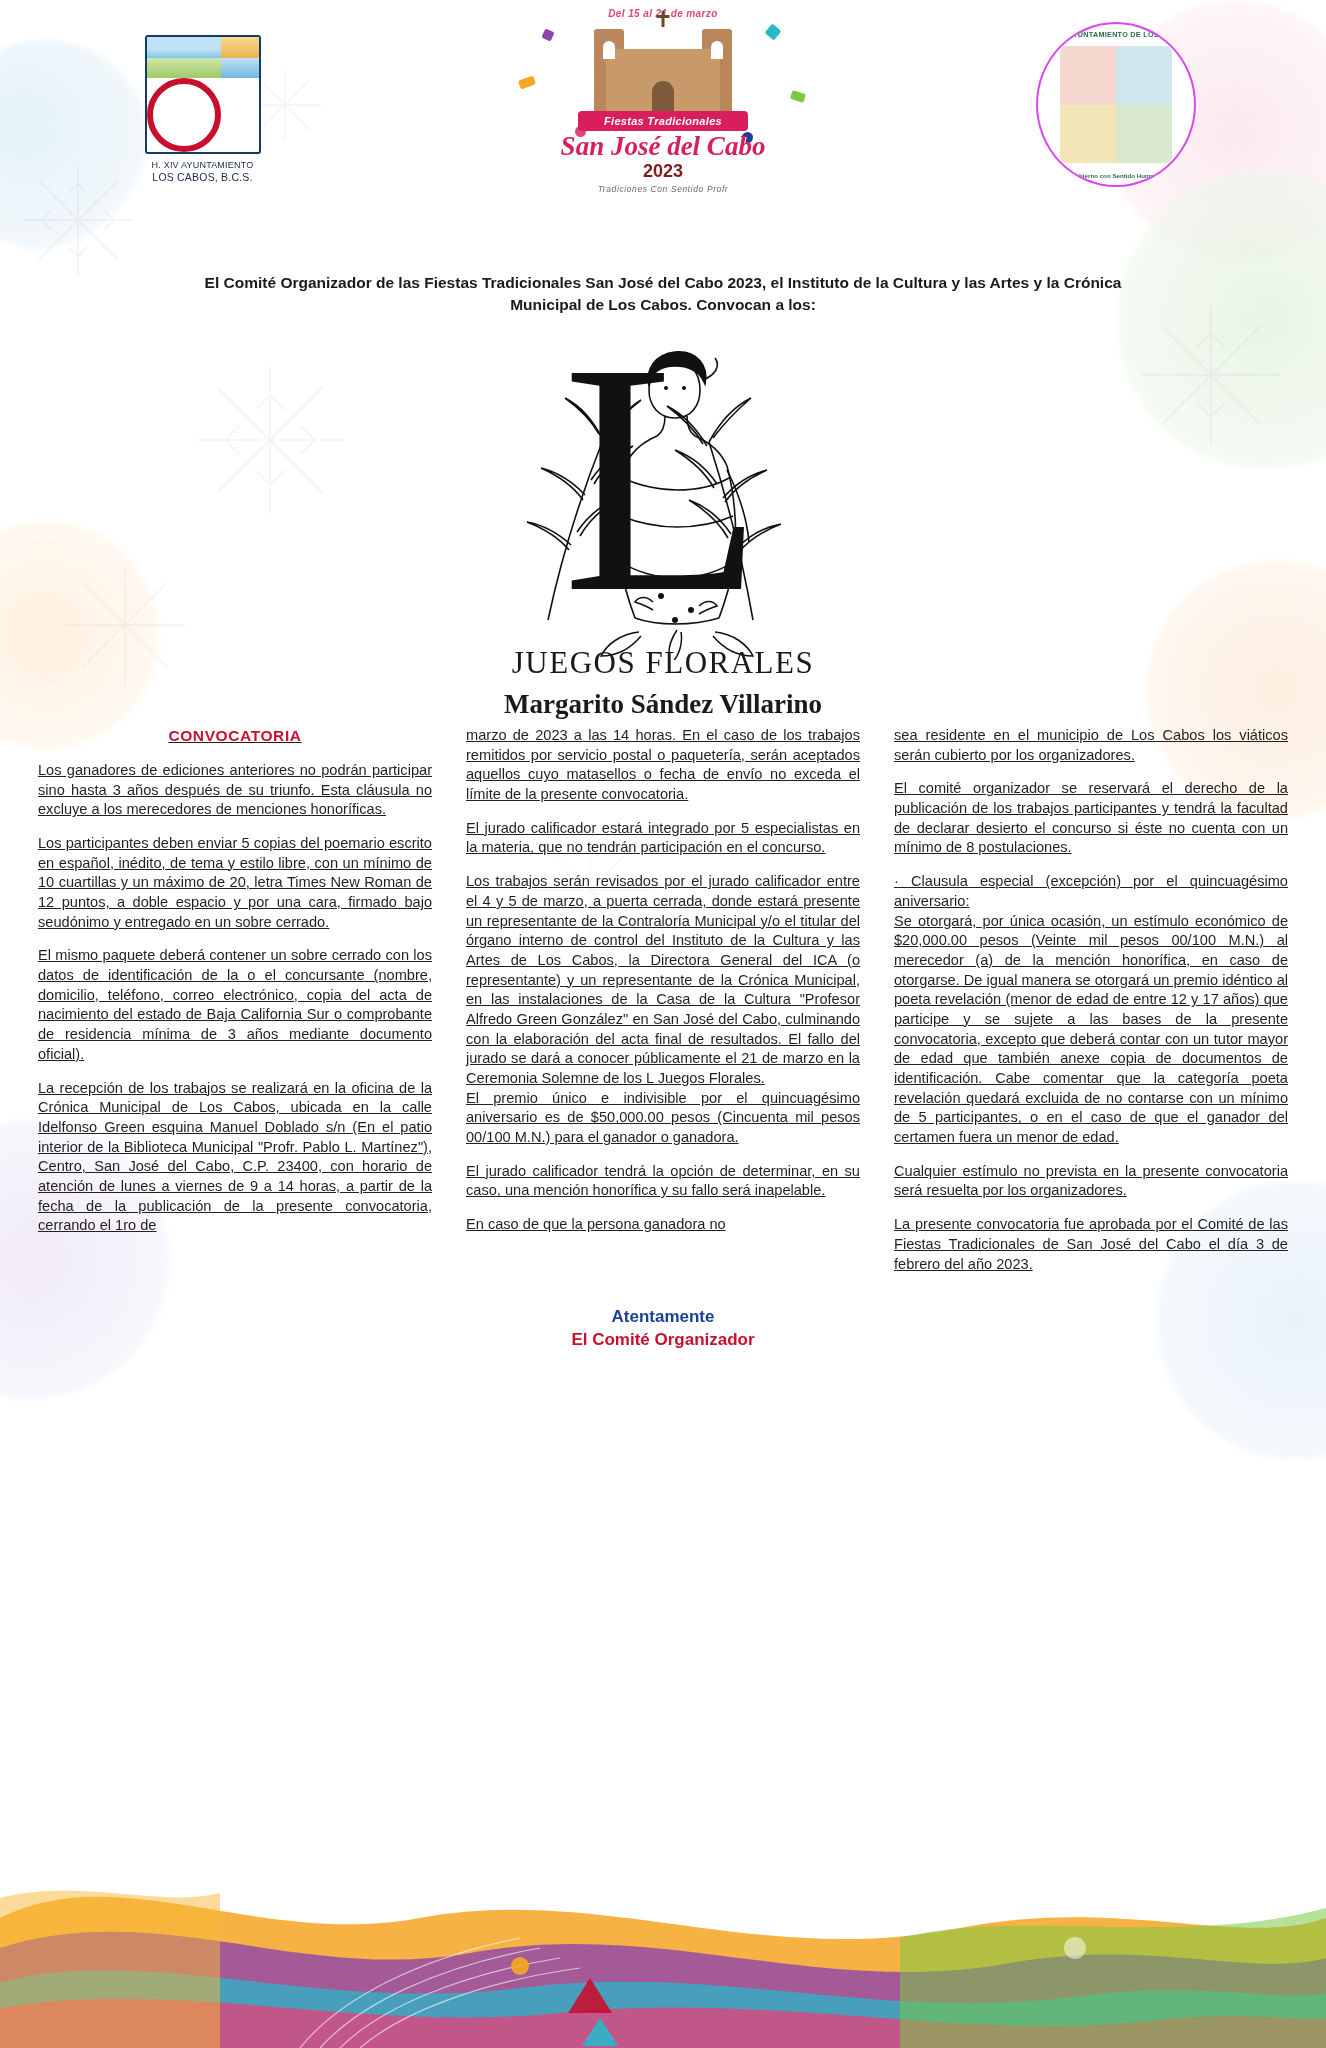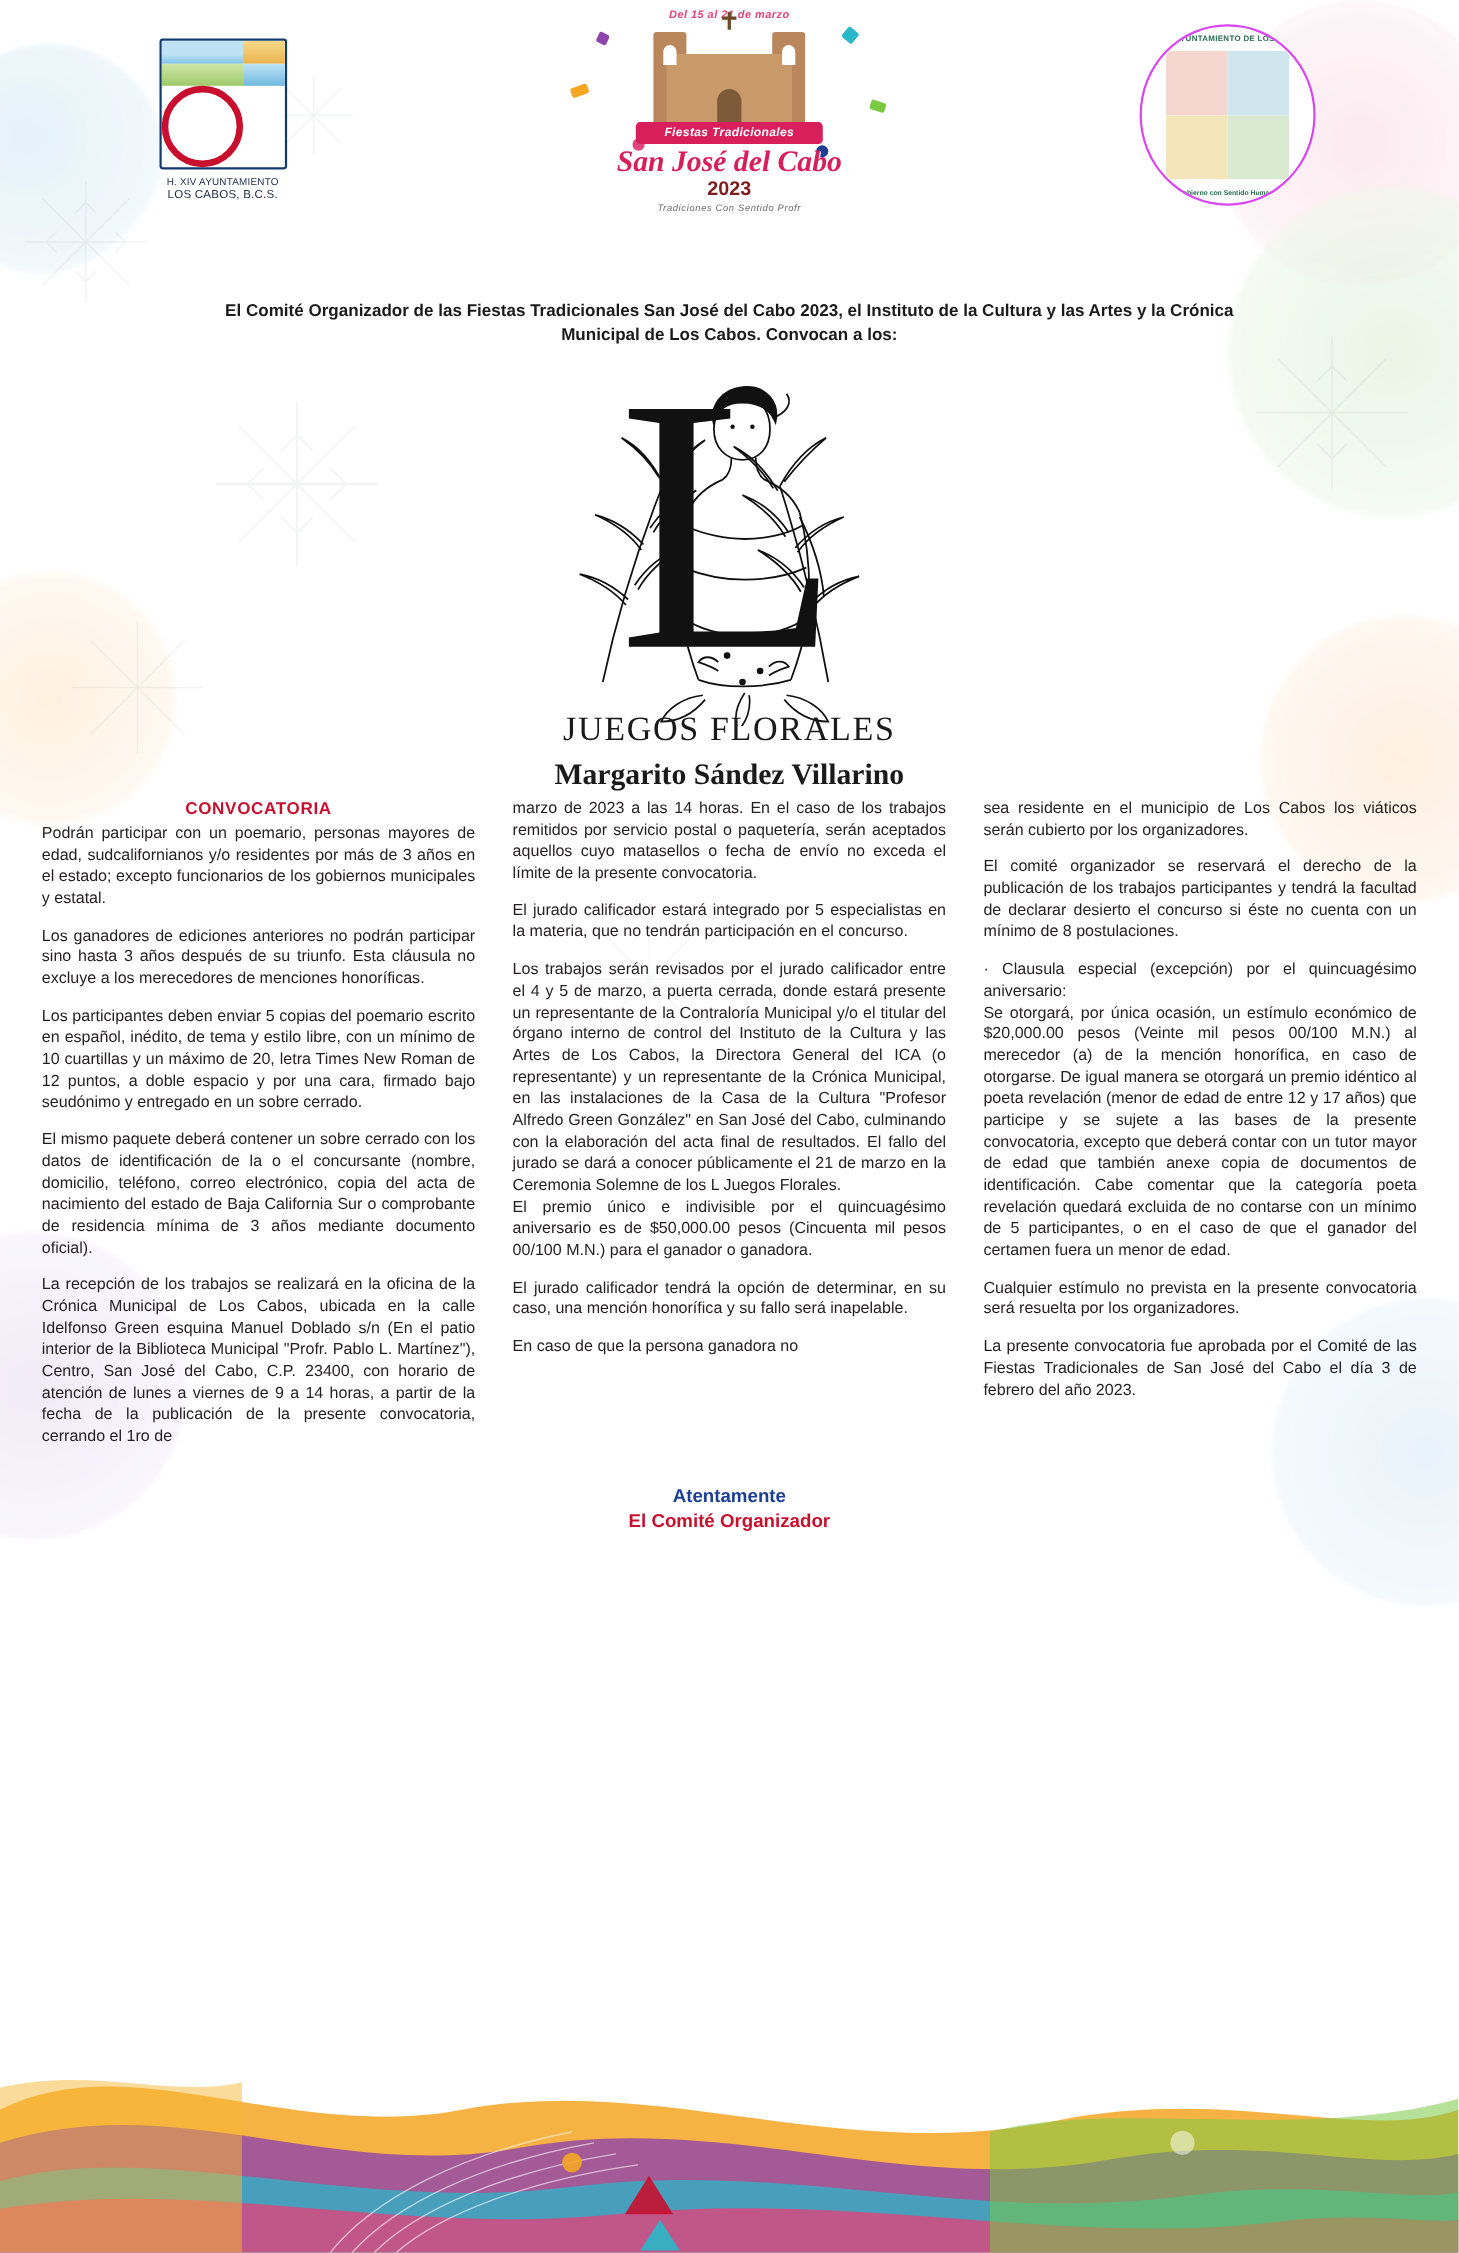--- a/index.html
+++ b/index.html
@@ -76,21 +76,21 @@
 
   
   .hero{position:relative;height:400px;margin-top:4px;}
   .hero .art{position:absolute;left:50%;transform:translateX(-50%);top:0;width:420px;height:340px;}
   .hero .letter{position:absolute;left:50%;transform:translateX(-50%);top:8px;font-family:"Liberation Serif", serif;font-size:330px;line-height:300px;color:#111;font-weight:400;}
   .hero .titleblock{position:absolute;left:50%;transform:translateX(-50%);bottom:0;text-align:center;width:600px;}
   .hero .t1{font-family:"Liberation Serif", serif;font-size:31px;letter-spacing:1.5px;color:#1a1a1a;line-height:1;}
   .hero .t2{font-family:"Liberation Serif", serif;font-weight:700;font-size:27px;color:#1a1a1a;line-height:1.1;margin-top:12px;}
 
   
-  .columns{position:relative;display:flex;gap:34px;padding:0 38px;box-sizing:border-box;width:1326px;margin-top:6px;}
+  .columns{position:relative;display:flex;gap:34px;padding:0 38px;box-sizing:border-box;width:1326px;margin-top:6px;text-decoration:underline;}
   .col{flex:1;font-size:14.6px;line-height:1.35;text-align:justify;}
   .col p{margin:0 0 14px 0;}
   .col p.tight{margin-bottom:0;}
   .head{display:block;text-align:center;font-weight:700;color:#c8102e;letter-spacing:.6px;font-size:15.5px;margin-bottom:2px;}
 
   
   .signoff{position:relative;text-align:center;margin-top:18px;font-weight:700;color:#1c3f94;font-size:17px;line-height:1.35;}
   .signoff .l2{color:#c8102e;}
 </style>
 </head>
@@ -306,21 +306,21 @@
 
   <div class="titleblock">
     <div class="t1">JUEGOS FLORALES</div>
     <div class="t2">Margarito Sández Villarino</div>
   </div>
 </div>
 
 <div class="columns">
 
   <div class="col">
-    <p><span class="head">CONVOCATORIA</span><span>Podrán participar con un poemario, personas mayores de edad, sudcalifornianos y/o residentes por más de 3 años en el estado; excepto funcionarios de los gobiernos municipales y estatal.</span></p>
+    <p><span class="head">CONVOCATORIA</span></p>
     <p>Los ganadores de ediciones anteriores no podrán participar sino hasta 3 años después de su triunfo. Esta cláusula no excluye a los merecedores de menciones honoríficas.</p>
     <p>Los participantes deben enviar 5 copias del poemario escrito en español, inédito, de tema y estilo libre, con un mínimo de 10 cuartillas y un máximo de 20, letra Times New Roman de 12 puntos, a doble espacio y por una cara, firmado bajo seudónimo y entregado en un sobre cerrado.</p>
     <p>El mismo paquete deberá contener un sobre cerrado con los datos de identificación de la o el concursante (nombre, domicilio, teléfono, correo electrónico, copia del acta de nacimiento del estado de Baja California Sur o comprobante de residencia mínima de 3 años mediante documento oficial).</p>
     <p>La recepción de los trabajos se realizará en la oficina de la Crónica Municipal de Los Cabos, ubicada en la calle Idelfonso Green esquina Manuel Doblado s/n (En el patio interior de la Biblioteca Municipal "Profr. Pablo L. Martínez"), Centro, San José del Cabo, C.P. 23400, con horario de atención de lunes a viernes de 9 a 14 horas, a partir de la fecha de la publicación de la presente convocatoria, cerrando el 1ro de</p>
   </div>
 
   <div class="col">
     <p>marzo de 2023 a las 14 horas. En el caso de los trabajos remitidos por servicio postal o paquetería, serán aceptados aquellos cuyo matasellos o fecha de envío no exceda el límite de la presente convocatoria.</p>
     <p>El jurado calificador estará integrado por 5 especialistas en la materia, que no tendrán participación en el concurso.</p>
     <p class="tight">Los trabajos serán revisados por el jurado calificador entre el 4 y 5 de marzo, a puerta cerrada, donde estará presente un representante de la Contraloría Municipal y/o el titular del órgano interno de control del Instituto de la Cultura y las Artes de Los Cabos, la Directora General del ICA (o representante) y un representante de la Crónica Municipal, en las instalaciones de la Casa de la Cultura "Profesor Alfredo Green González" en San José del Cabo, culminando con la elaboración del acta final de resultados. El fallo del jurado se dará a conocer públicamente el 21 de marzo en la Ceremonia Solemne de los L Juegos Florales.</p>

